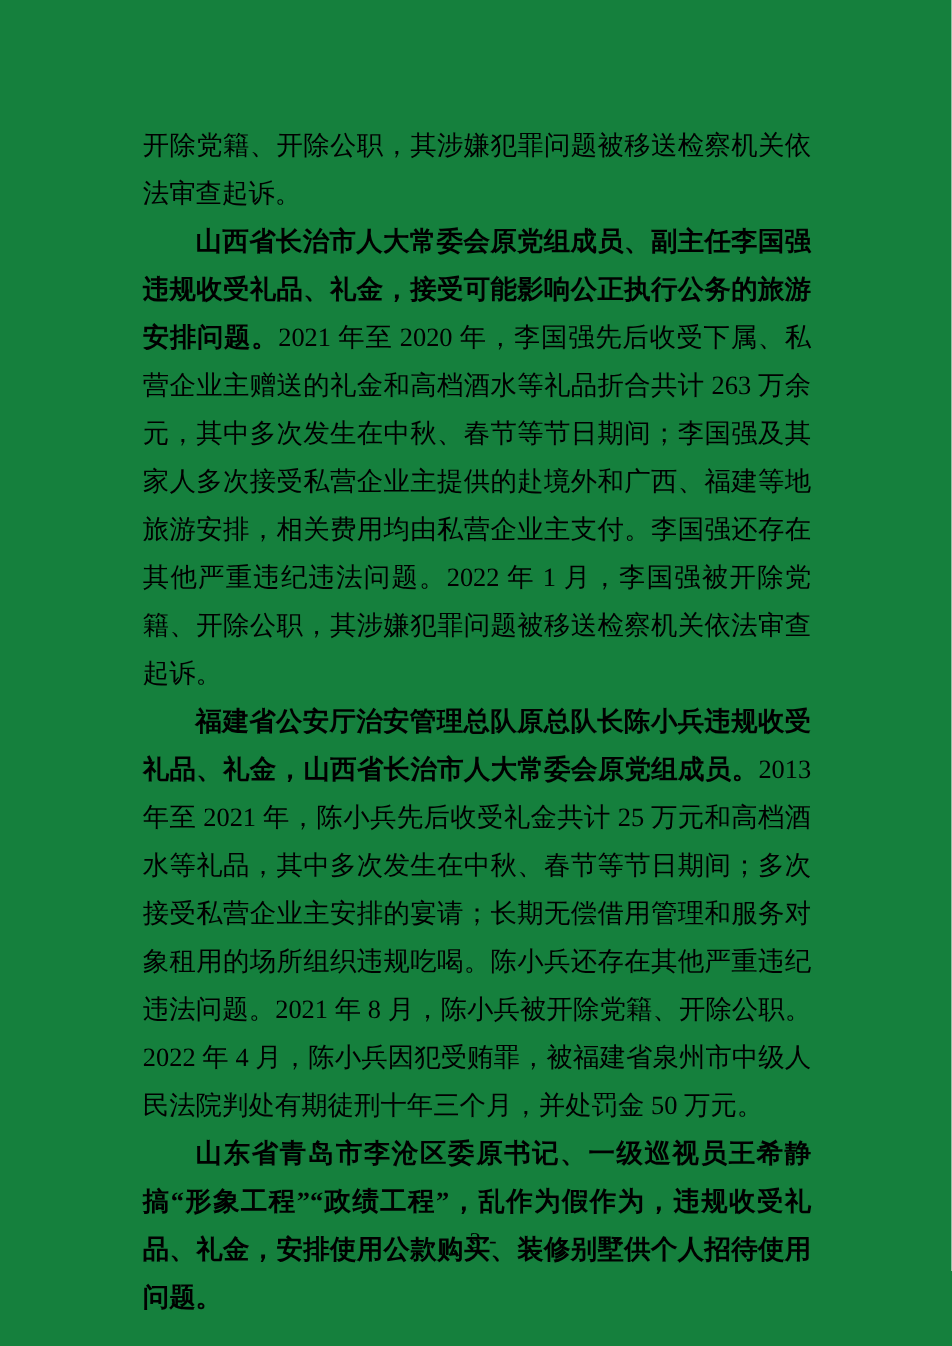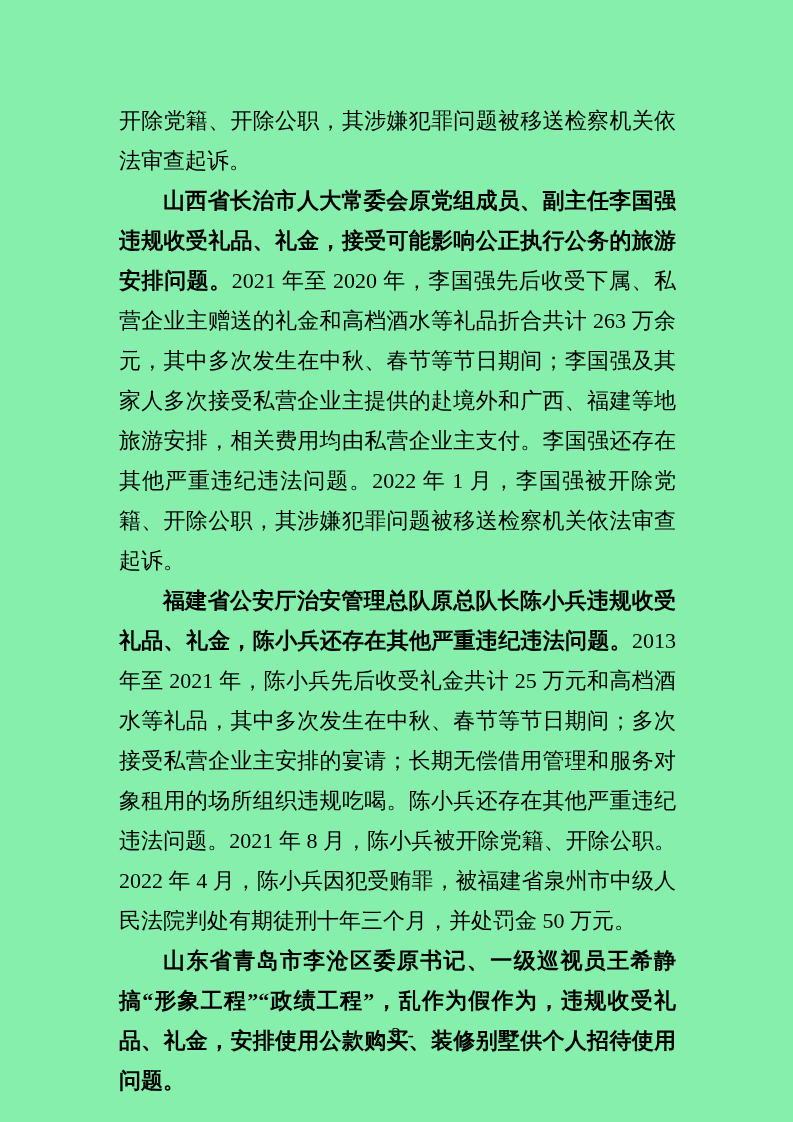--- a/index.html
+++ b/index.html
@@ -4,21 +4,21 @@
 <style>
   html, body {
     margin: 0;
     padding: 0;
     background: #ffffff;
   }
   .page {
     position: relative;
     width: 793px;
     height: 1122px;
-    background: #86efac;
+    background: #15803d;
     overflow: hidden;
     font-family: "Liberation Serif", "DejaVu Serif", serif;
     color: #000000;
   }
   .content {
     position: absolute;
     left: 119px;
     top: 101px;
     width: 557px;
     font-size: 22px;
@@ -47,17 +47,17 @@
     letter-spacing: 1px;
   }
 </style>
 </head>
 <body>
 
 <div class="page">
   <div class="content">
     <p><span class="lead"></span><span>开除党籍、开除公职，其涉嫌犯罪问题被移送检察机关依法审查起诉。</span></p>
     <p class="indent"><span class="lead">山西省长治市人大常委会原党组成员、副主任李国强违规收受礼品、礼金，接受可能影响公正执行公务的旅游安排问题。</span><span>2021 年至 2020 年，李国强先后收受下属、私营企业主赠送的礼金和高档酒水等礼品折合共计 263 万余元，其中多次发生在中秋、春节等节日期间；李国强及其家人多次接受私营企业主提供的赴境外和广西、福建等地旅游安排，相关费用均由私营企业主支付。李国强还存在其他严重违纪违法问题。2022 年 1 月，李国强被开除党籍、开除公职，其涉嫌犯罪问题被移送检察机关依法审查起诉。</span></p>
-    <p class="indent"><span class="lead">福建省公安厅治安管理总队原总队长陈小兵违规收受礼品、礼金，陈小兵还存在其他严重违纪违法问题。</span><span>2013 年至 2021 年，陈小兵先后收受礼金共计 25 万元和高档酒水等礼品，其中多次发生在中秋、春节等节日期间；多次接受私营企业主安排的宴请；长期无偿借用管理和服务对象租用的场所组织违规吃喝。陈小兵还存在其他严重违纪违法问题。2021 年 8 月，陈小兵被开除党籍、开除公职。2022 年 4 月，陈小兵因犯受贿罪，被福建省泉州市中级人民法院判处有期徒刑十年三个月，并处罚金 50 万元。</span></p>
+    <p class="indent"><span class="lead">福建省公安厅治安管理总队原总队长陈小兵违规收受礼品、礼金，山西省长治市人大常委会原党组成员。</span><span>2013 年至 2021 年，陈小兵先后收受礼金共计 25 万元和高档酒水等礼品，其中多次发生在中秋、春节等节日期间；多次接受私营企业主安排的宴请；长期无偿借用管理和服务对象租用的场所组织违规吃喝。陈小兵还存在其他严重违纪违法问题。2021 年 8 月，陈小兵被开除党籍、开除公职。2022 年 4 月，陈小兵因犯受贿罪，被福建省泉州市中级人民法院判处有期徒刑十年三个月，并处罚金 50 万元。</span></p>
     <p class="indent"><span class="lead">山东省青岛市李沧区委原书记、一级巡视员王希静搞“形象工程”“政绩工程”，乱作为假作为，违规收受礼品、礼金，安排使用公款购买、装修别墅供个人招待使用问题。</span><span></span></p>
   </div>
   <div class="page-footer">- 3 -</div>
 </div>
 
 </body></html>

